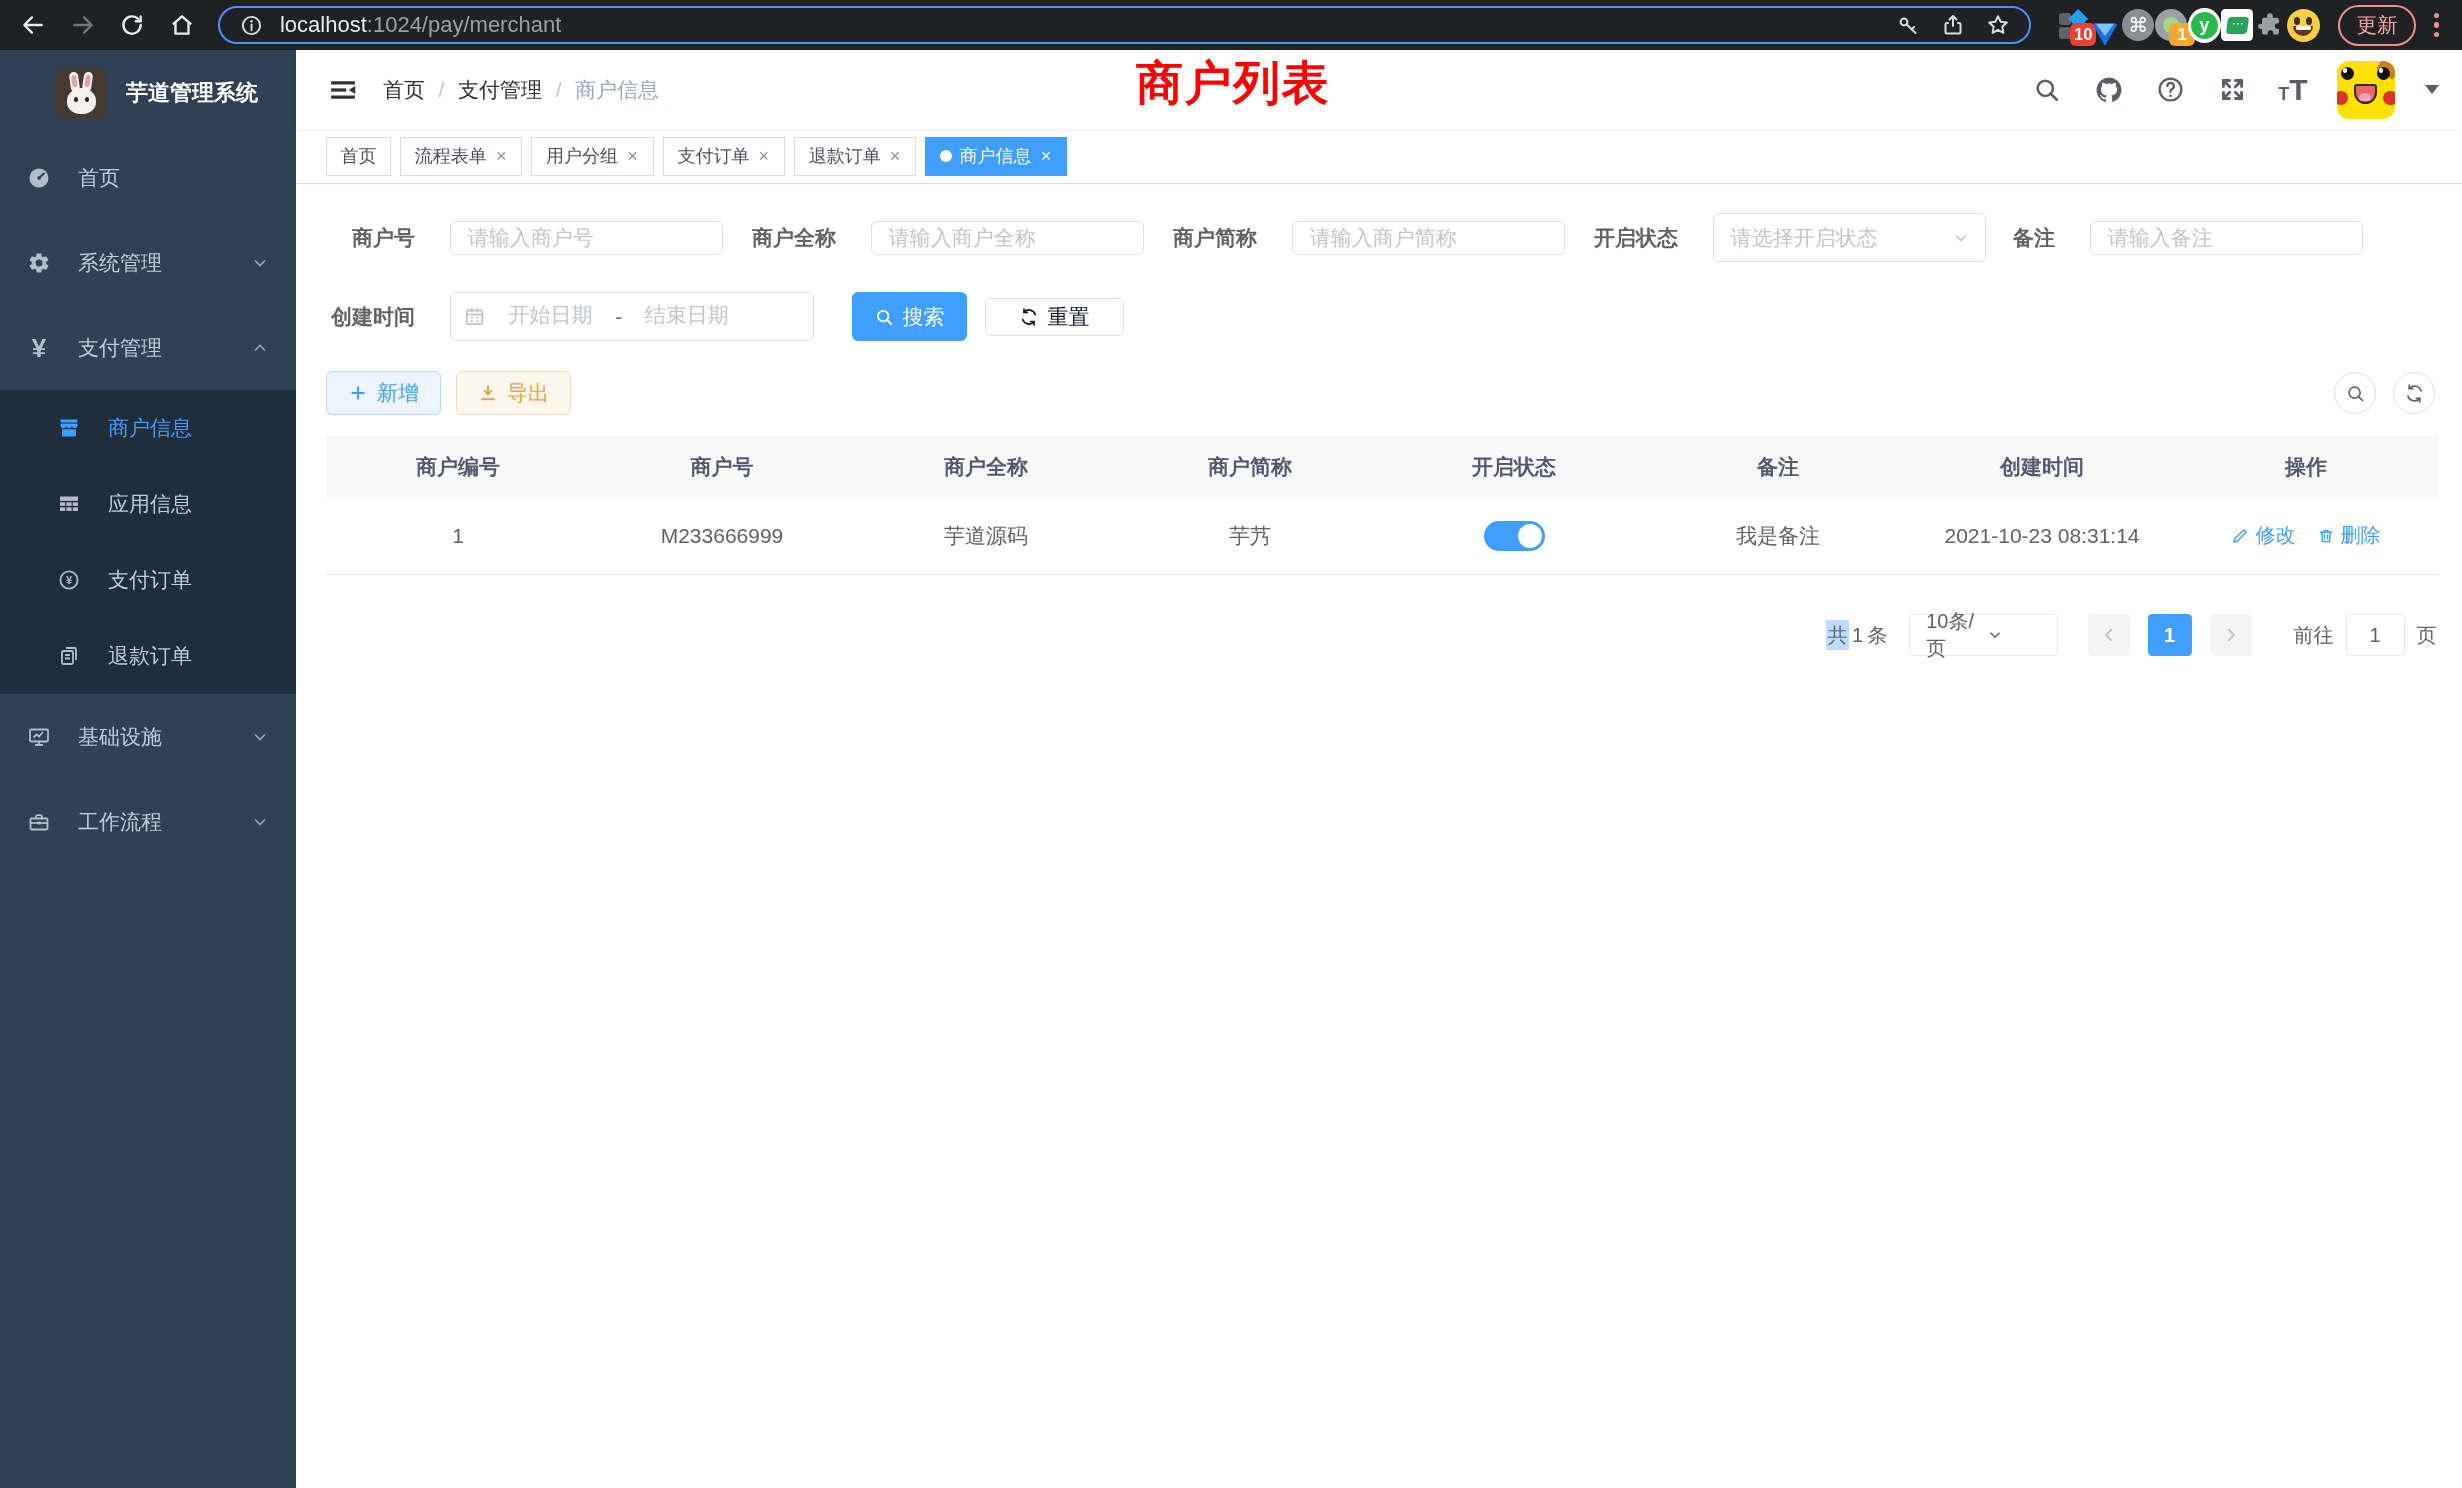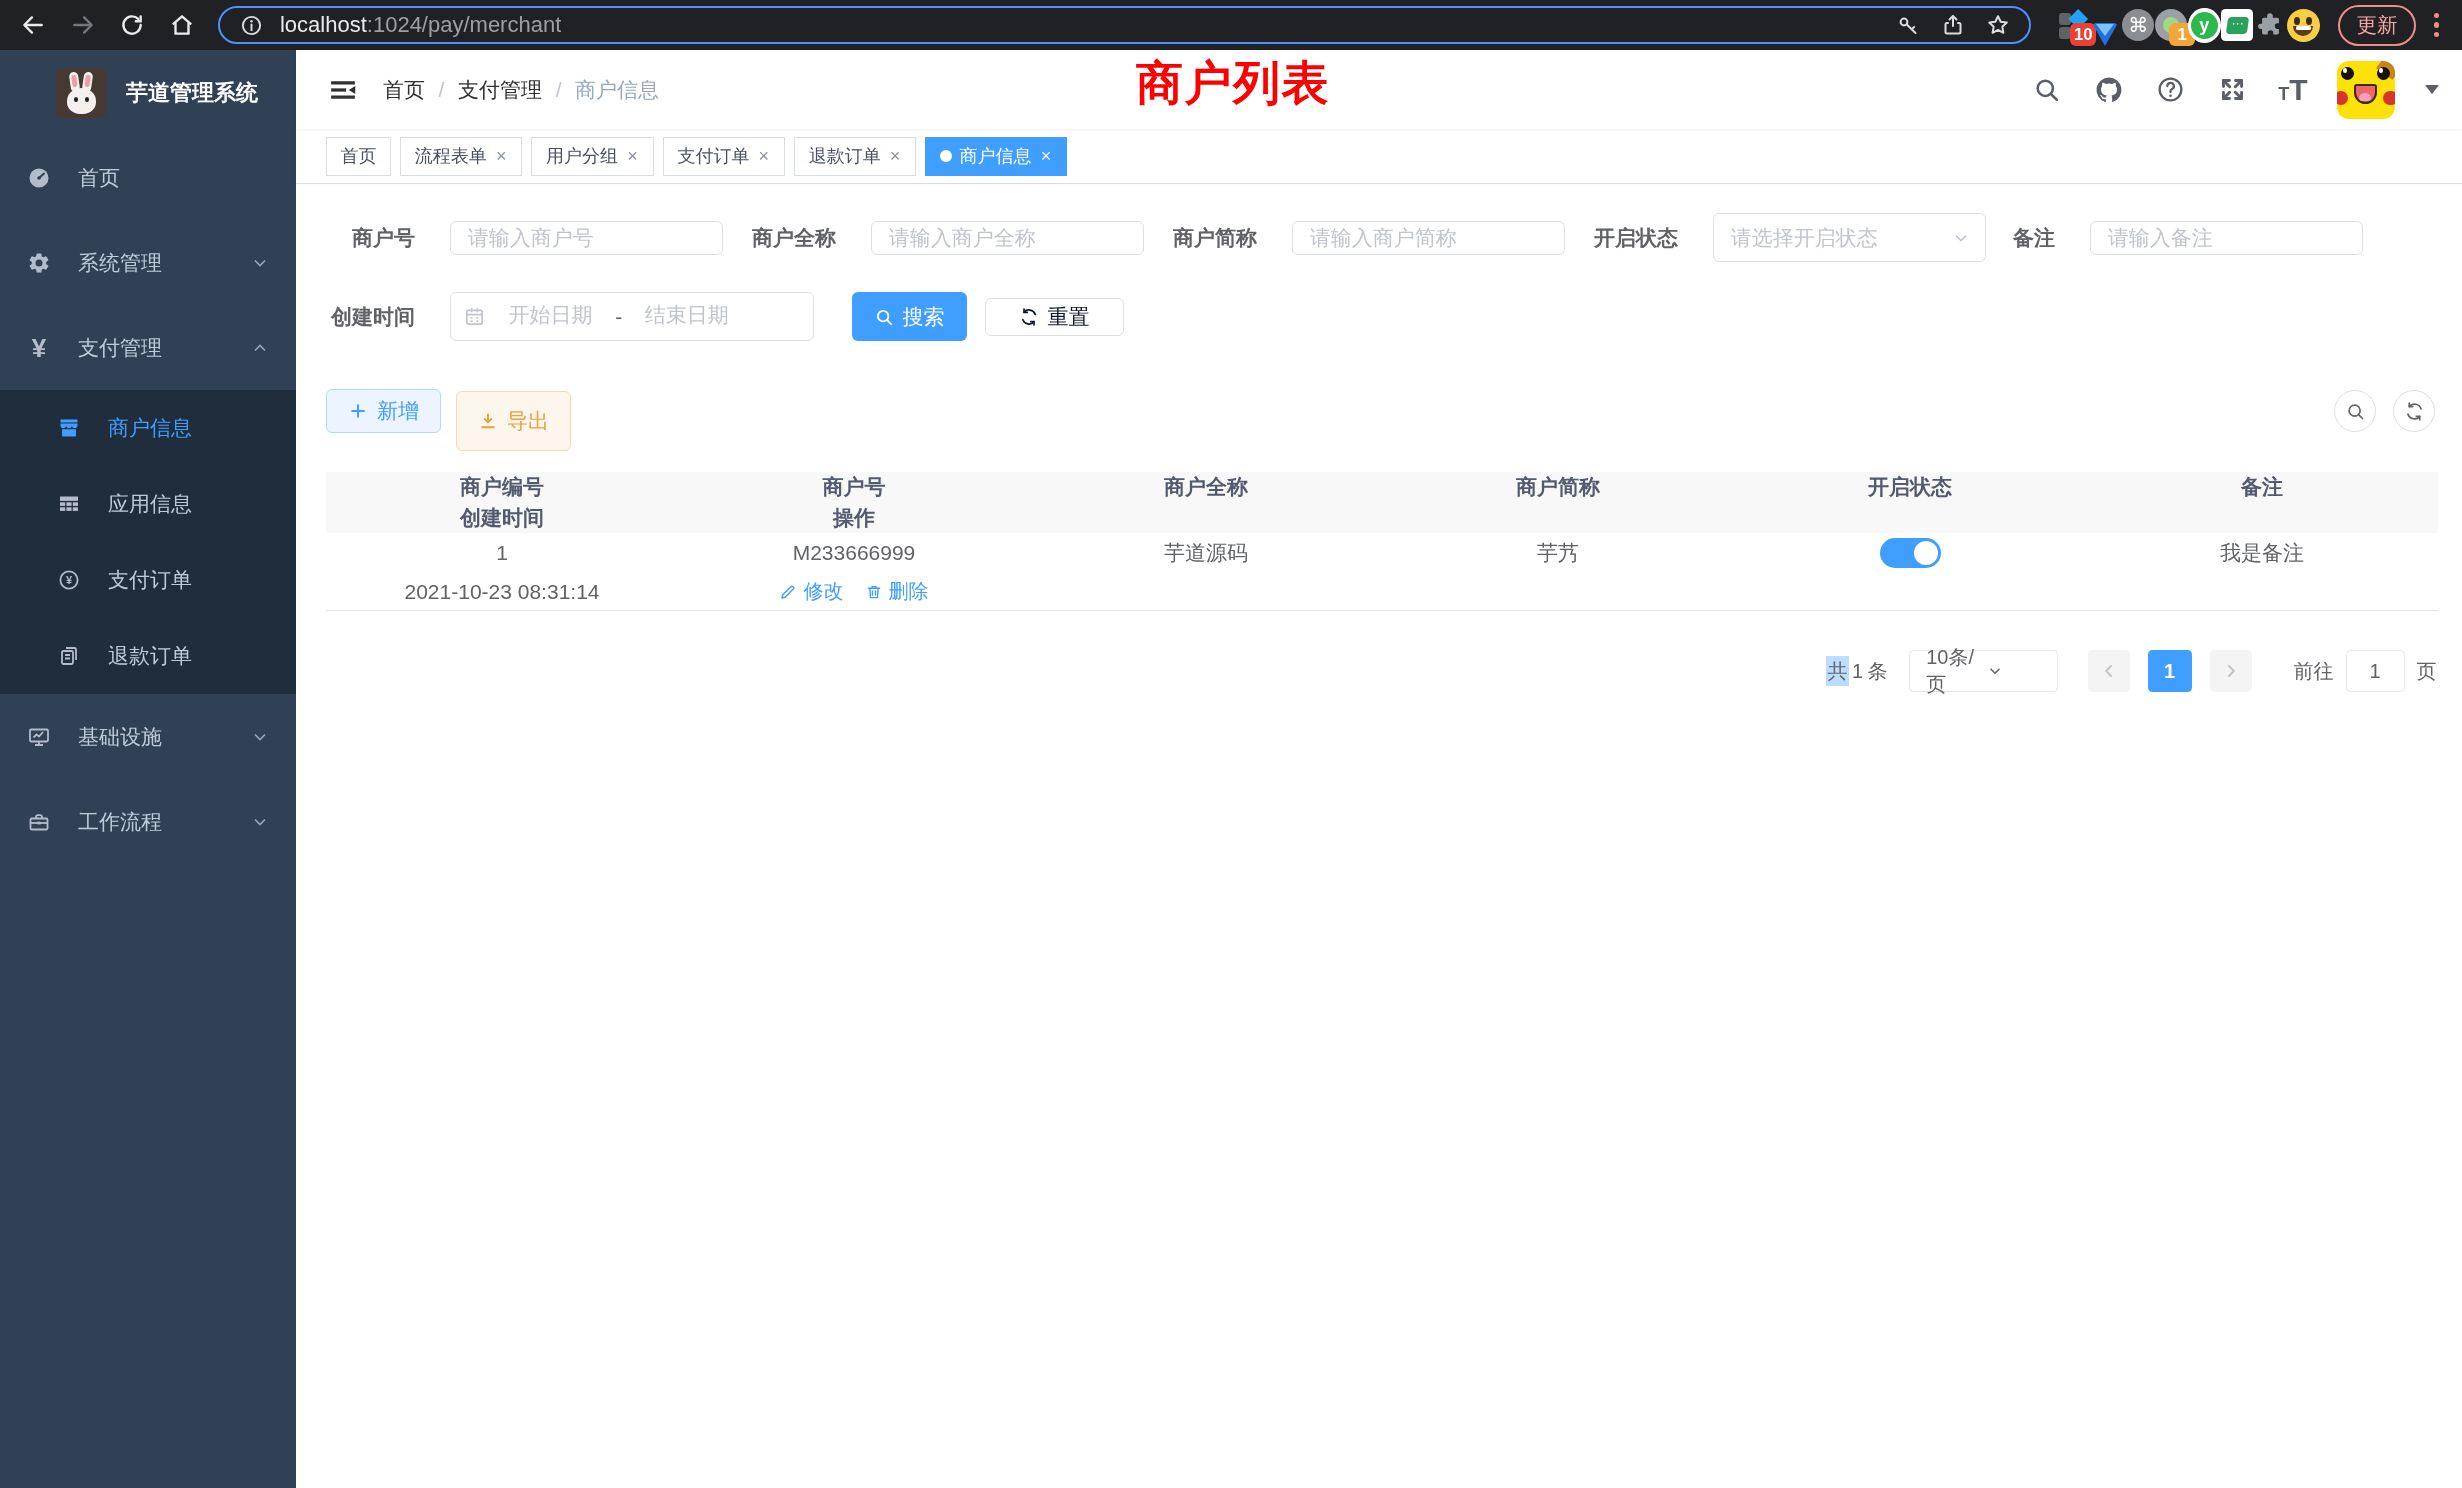--- a/index.html
+++ b/index.html
@@ -126,29 +126,29 @@
   .date-range { width:364px; height:49px; border:0.8px solid #dcdfe6; border-radius:6px; display:flex; align-items:center; padding:0 12px; gap:7.6px; background:#fff; }
   .date-range .cal-ico { color:#c0c4cc; flex-shrink:0; }
   .date-input { border:none; outline:none; width:114px; text-align:center; font-size:21px; color:#606266; font-family:Liberation Mono, monospace; }
   .date-input::placeholder { color:#c0c4cc; }
   .date-sep { color:#606266; }
 
   .btn { display:inline-flex; align-items:center; justify-content:center; gap:9px; border-radius:6px; font-size:21px; cursor:pointer; border:0.8px solid transparent; font-family:inherit; white-space:nowrap; }
   .btn-primary { background:#409eff; color:#fff; height:49px; padding:0 21px; margin-left:13.6px; }
   .btn-default { background:#fff; color:#0f172a; border-color:#dcdfe6; height:38px; padding:0 33px; margin-left:18px; }
   .btn-plain-primary { background:#ecf5ff; color:#409eff; border-color:#b3d8ff; height:44px; padding:0 21px; }
-  .btn-plain-warning { background:#fdf6ec; color:#e6a23c; border-color:#f5dab1; height:60px; padding:0 21px; margin-left:15px;margin-top:20px; }
+  .btn-plain-warning { background:#fdf6ec; color:#e6a23c; border-color:#f5dab1; height:44px; padding:0 21px; margin-left:15px; }
 
   .toolbar-row { display:flex; align-items:center; margin-bottom:21px; }
   .tool-right { margin-left:auto; display:flex; align-items:center; gap:16.7px; padding-right:3px; }
   .circle-btn { width:42px; height:42px; border-radius:50%; border:0.8px solid #dcdfe6; background:#fff; display:flex; align-items:center; justify-content:center; color:#606266; cursor:pointer; }
 
   
   .table { width:100%; }
-  .t-head, .t-row { display:grid; grid-template-columns:repeat(6,1fr); align-items:center; text-align:center; }
+  .t-head, .t-row { display:grid; grid-template-columns:repeat(8,1fr); align-items:center; text-align:center; }
   .t-head { height:61px; background:#f8f8f9; color:#515a6e; font-weight:bold; font-size:21px; }
   .t-row { height:78px; background:#fff; color:#606266; font-size:21px; border-bottom:0.8px solid #dfe6ec; }
   .t-head > div, .t-row > div { padding:0 6px; display:flex; align-items:center; justify-content:center; }
   .toggle { width:61px; height:30px; border-radius:15px; background:#409eff; position:relative; cursor:pointer; }
   .toggle .knob { position:absolute; right:3px; top:3px; width:24px; height:24px; border-radius:50%; background:#fff; }
   .action-link { color:#409eff; font-size:20px; display:inline-flex; align-items:center; gap:6px; cursor:pointer; margin:0 10.6px; white-space:nowrap; }
 
   
   .pagination { display:flex; align-items:center; justify-content:flex-end; margin-top:39px; font-size:20px; color:#606266; padding-right:1.5px; }
   .pg-total { display:flex; align-items:center; margin-right:21px; }

